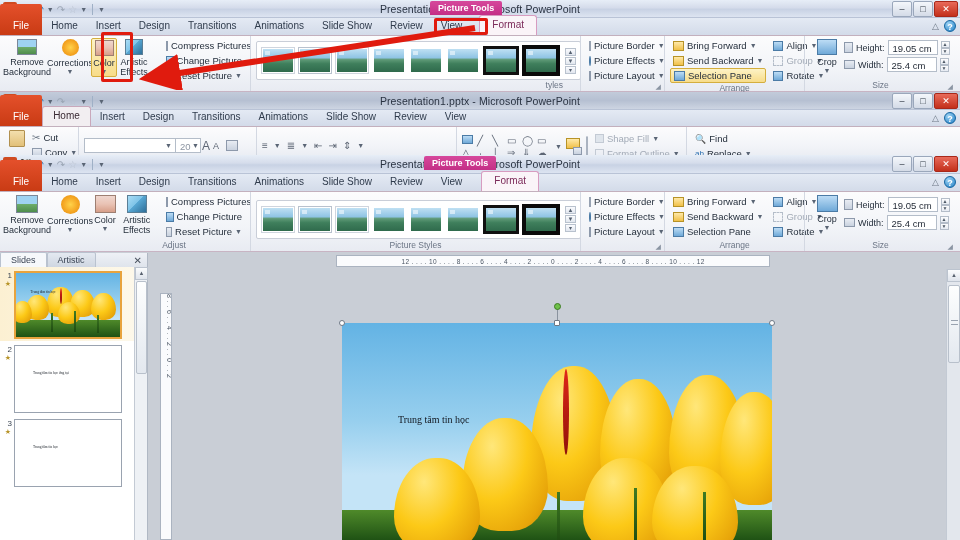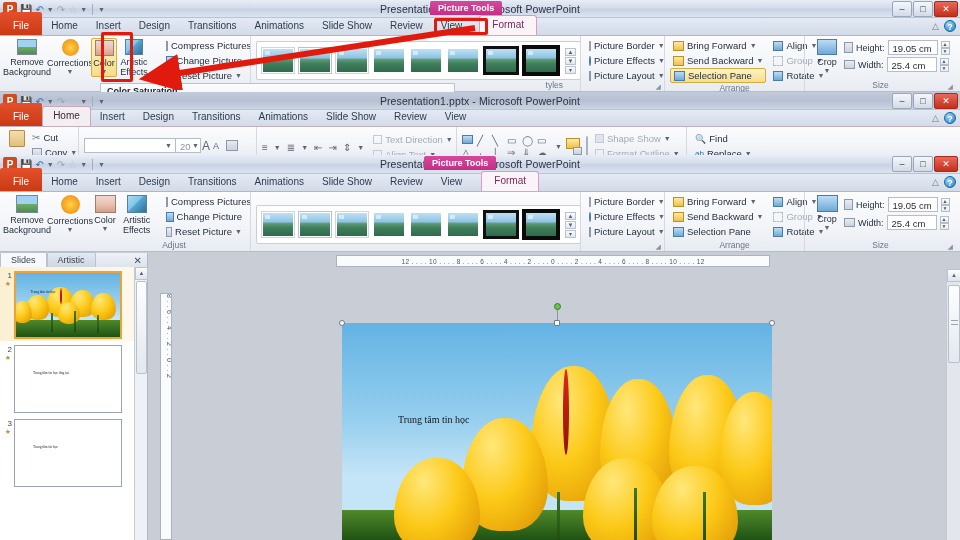--- a/index.html
+++ b/index.html
@@ -49,21 +49,21 @@
     background: linear-gradient(to bottom,#e4eaf4,#d3dbe9);
     border-bottom:1px solid #c3b0bd;
     display:flex; align-items:flex-end;
   }
   .tab {
     font-size:10px; color:#2f3b4c; padding:2px 9px 3px 9px; line-height:13px;
     white-space:nowrap;
   }
   .tab.file {
     background:linear-gradient(to bottom,#e4502b,#c93b14);
-    color:#fff; padding:7px 13px 3px 13px; border-radius:2px 2px 0 0;
+    color:#fff; padding:15px 13px 3px 13px; border-radius:2px 2px 0 0;
   }
   .tab.active {
     background:#f2eef1; border:1px solid #c9a8bb; border-bottom:none;
     border-radius:3px 3px 0 0; padding:2px 10px 4px 10px; color:#3a2a33;
   }
   .tab.ctx-active {
     background:#faf4f8; border:1px solid #d79cc0; border-bottom:none;
     border-radius:3px 3px 0 0; color:#7b2a59; padding:2px 12px 4px 12px;
   }
   .ctxlabel {
@@ -435,21 +435,20 @@
                   <div>▼</div>
                 </div>
             </div>
           </div>
         </div>
         <div class="glabel">Size</div>
         <div class="dlg-launch">◢</div>
       </div>
     </div>
 
-    <div class="tooltip-bar" style="left:100px;top:83px;width:355px;">Color Saturation</div>
   </div>
 
   <div class="win" style="left:0;top:92px;width:960px;height:68px;">
     <div class="titlebar titlebar-blur" style="height:18px;">
       <div class="qat">
         <div class="pbadge">P</div>
         <span class="qicon qsave">💾</span>
         <span class="qicon" style="color:#2a6fb0;">↶</span>
         <span class="caret">▼</span>
         <span class="qicon" style="color:#9aa5b4;">↷</span>
@@ -518,32 +517,20 @@
       <div class="rgroup" style="width:200px;">
         <div class="rgrow" style="align-items:center;gap:6px;padding-top:3px;">
           <span style="font-size:10px;color:#5d6674;">≡</span>
           <span class="caret">▼</span>
           <span style="font-size:10px;color:#5d6674;">≣</span>
           <span class="caret">▼</span>
           <span style="font-size:10px;color:#5d6674;">⇤</span>
           <span style="font-size:10px;color:#5d6674;">⇥</span>
           <span style="font-size:10px;color:#5d6674;">⇕</span>
           <span class="caret">▼</span>
-          <div style="display:flex;flex-direction:column;">
-            <div class="smallbtn disabled">
-              <span class="ico" style="width:9px;height:9px;border:1px solid #c3cad4;"></span>
-              <span>Text Direction</span>
-              <span class="caret">▼</span>
-            </div>
-            <div class="smallbtn disabled">
-              <span class="ico" style="width:9px;height:9px;border:1px solid #c3cad4;"></span>
-              <span>Align Text</span>
-              <span class="caret">▼</span>
-            </div>
-          </div>
         </div>
       </div>
 
       <div class="rgroup" style="width:230px;">
         <div class="rgrow" style="align-items:center;gap:4px;padding-top:2px;">
           <div style="display:grid;grid-template-columns:repeat(6,14px);gap:1px;">
             <span class="ico ico-blue" style="width:11px;height:9px;"></span>
             <span style="font-size:10px;color:#5d6674;">╱</span>
             <span style="font-size:10px;color:#5d6674;">╲</span>
             <span style="font-size:10px;color:#5d6674;">▭</span>
@@ -558,21 +545,21 @@
           </div>
           <span class="caret">▼</span>
           <div style="display:flex;flex-direction:column;">
             <span class="ico ico-gold" style="width:14px;height:11px;"></span>
             <span class="ico ico-generic" style="width:9px;height:8px;margin-left:7px;margin-top:-2px;"></span>
           </div>
           <span class="ico" style="width:22px;height:20px;background:linear-gradient(135deg,#eef1f5,#c9d0da);border:1px solid #aab3c0;border-radius:3px;"></span>
           <div style="display:flex;flex-direction:column;">
             <div class="smallbtn disabled">
               <span class="ico" style="width:9px;height:9px;background:#dfe5ec;border:1px solid #c3cad4;"></span>
-              <span>Shape Show</span>
+              <span>Shape Fill</span>
               <span class="caret">▼</span>
             </div>
             <div class="smallbtn disabled">
               <span class="ico" style="width:9px;height:9px;border:1px solid #c3cad4;"></span>
               <span>Format Outline</span>
               <span class="caret">▼</span>
             </div>
           </div>
         </div>
       </div>
@@ -702,20 +689,21 @@
             <div class="tw dark2">
                 <div class="thumb"></div>
               </div>
             <div class="gal-arrows">
               <div class="ga">▲</div>
               <div class="ga">▼</div>
               <div class="ga">▾</div>
             </div>
           </div>
         </div>
+        <div class="glabel">Picture Styles</div>
       </div>
 
       <div class="rgroup" style="width:84px;">
         <div class="smallbtn">
           <span class="ico" style="width:11px;height:10px;background:linear-gradient(to bottom,#f6f8fb 60%,#d93b2b 61%);border:1px solid #97a2b2;"></span>
           <span>Picture Border</span>
           <span class="caret">▼</span>
         </div>
         <div class="smallbtn">
           <span class="ico ico-blue" style="width:11px;height:10px;border-radius:50%;"></span>

